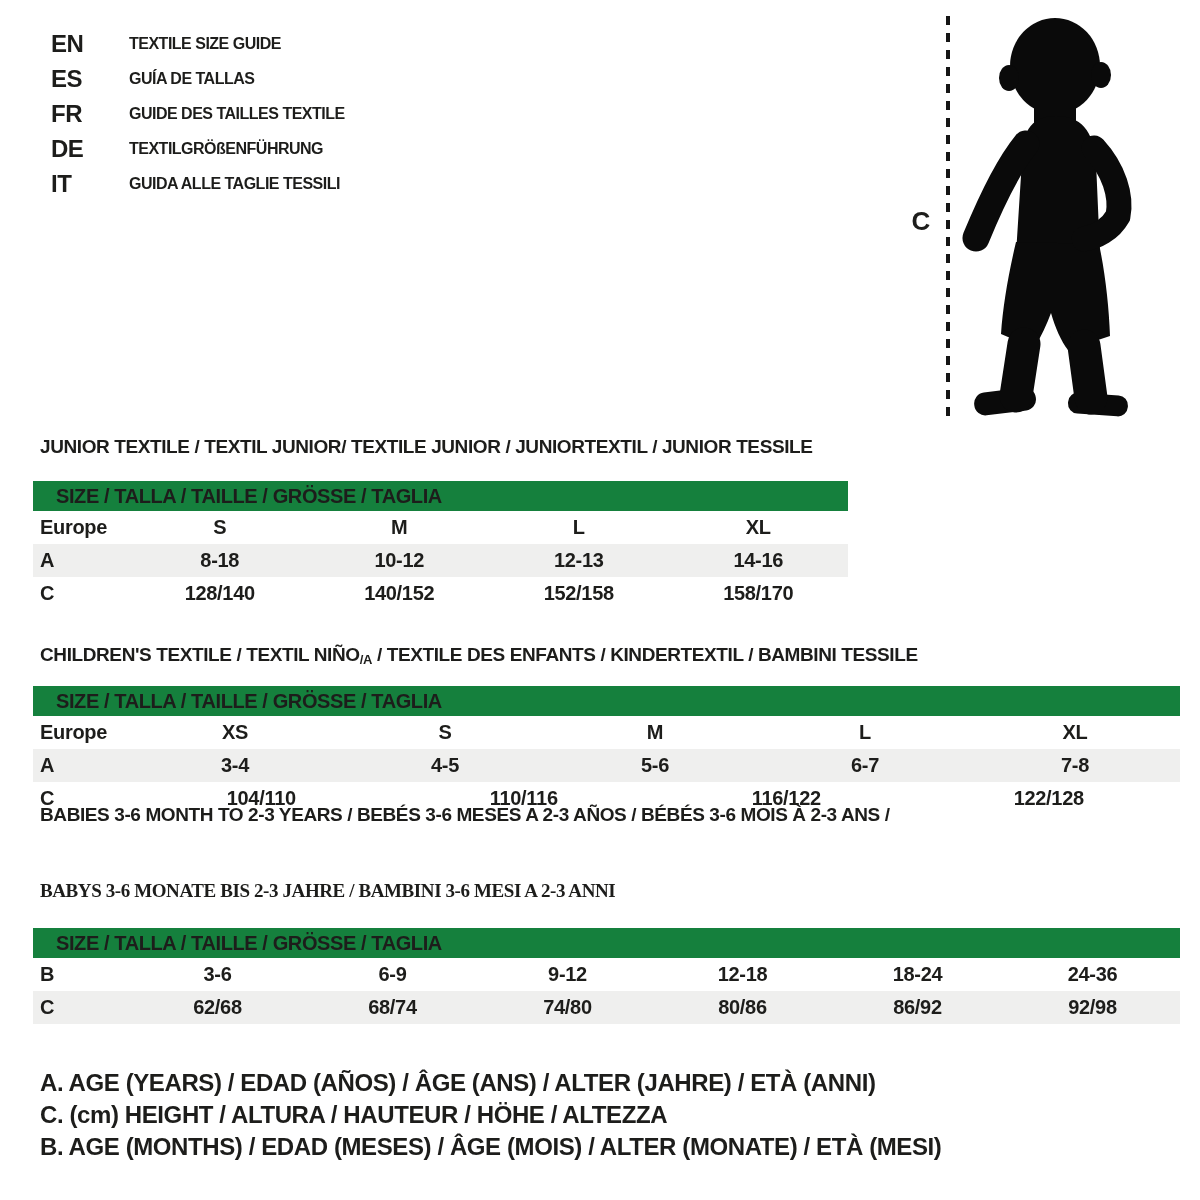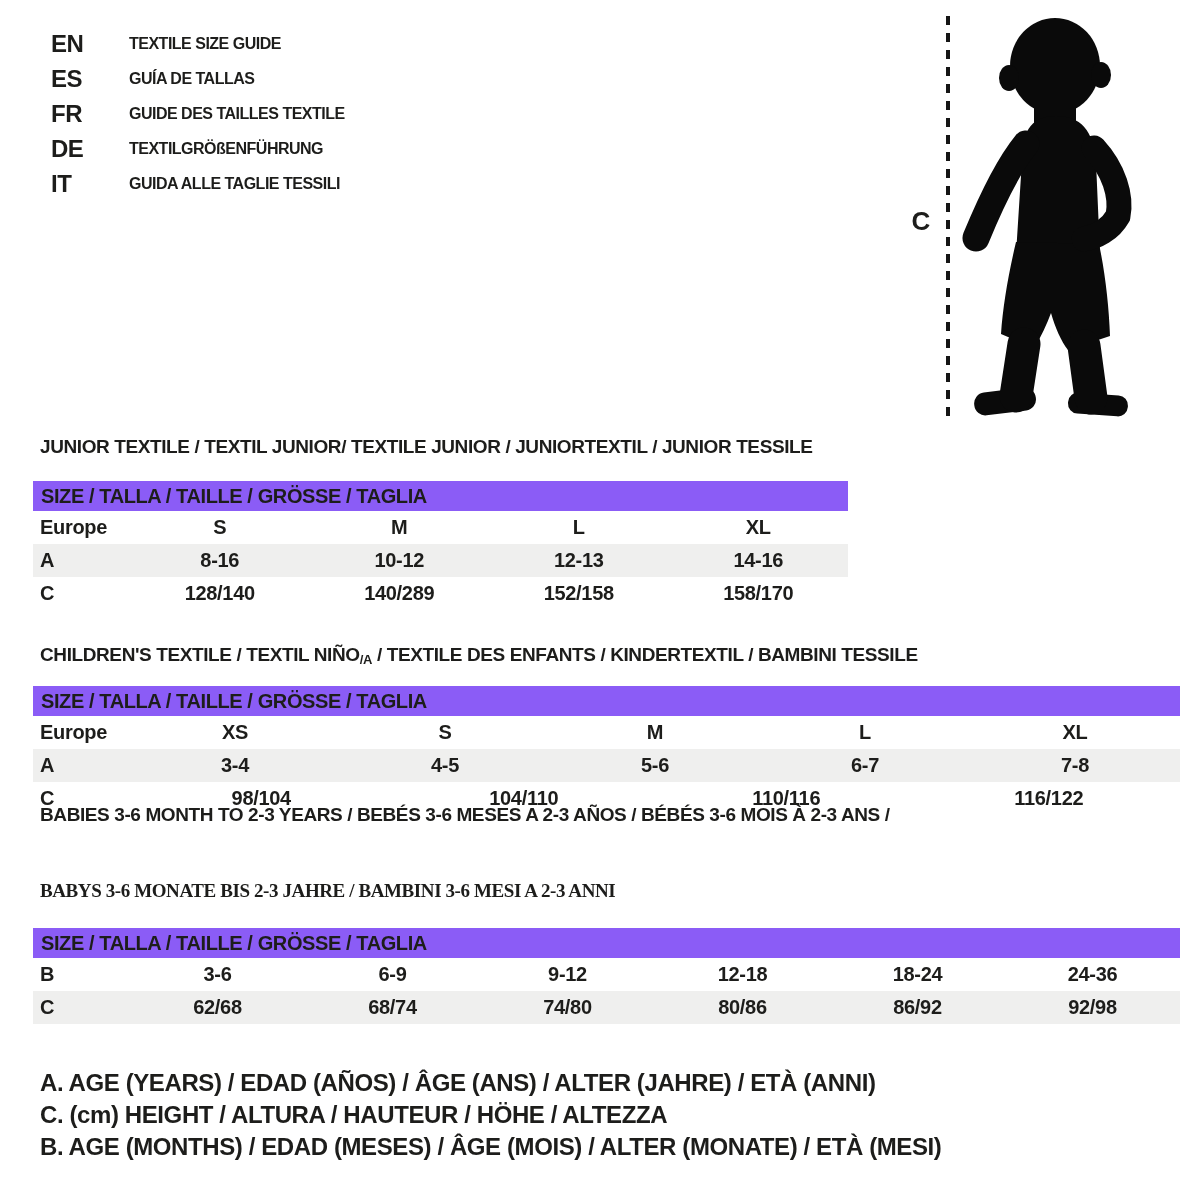--- a/index.html
+++ b/index.html
@@ -44,22 +44,22 @@
   #babies-title-2{ top:880px;font-family:Liberation Serif, serif; }
   .title-sub { font-size:13px; vertical-align:-3px; letter-spacing:-0.3px; }
 
   
   .size-table { position:absolute; left:33px; }
   #junior-table   { top:481px; width:815px; }
   #children-table { top:686px; width:1147px; }
   #babies-table   { top:928px; width:1147px; }
   .thead {
     height:30px; line-height:30px;
-    background:#8b5cf6;
-    padding-left:8px;
+    background:#15803d;
+    padding-left:23px;
     font-size:20px; letter-spacing:-0.4px;
   }
   .trow { display:flex; height:33px; line-height:33px; font-size:20px; letter-spacing:-0.3px; }
   .trow.shaded { background:#efefee; }
   .rlabel { width:97px; padding-left:7px; }
   .cell { flex:1; text-align:center; }
 
   
   .legend { position:absolute; left:40px; top:1067px; }
   .legend-line { height:32px; line-height:32px; font-size:24px; letter-spacing:-0.4px; white-space:nowrap; }
@@ -118,29 +118,29 @@
     <div class="thead">SIZE / TALLA / TAILLE / GRÖSSE / TAGLIA</div>
     <div class="trow">
       <span class="rlabel">Europe</span>
       <span class="cell">S</span>
       <span class="cell">M</span>
       <span class="cell">L</span>
       <span class="cell">XL</span>
     </div>
     <div class="trow shaded">
       <span class="rlabel">A</span>
-      <span class="cell">8-16</span>
+      <span class="cell">8-18</span>
       <span class="cell">10-12</span>
       <span class="cell">12-13</span>
       <span class="cell">14-16</span>
     </div>
     <div class="trow">
       <span class="rlabel">C</span>
       <span class="cell">128/140</span>
-      <span class="cell">140/289</span>
+      <span class="cell">140/152</span>
       <span class="cell">152/158</span>
       <span class="cell">158/170</span>
     </div>
   </div>
 
   <div class="section-title" id="children-title"><span>CHILDREN'S TEXTILE / TEXTIL NIÑO</span><span class="title-sub">/A</span><span> / TEXTILE DES ENFANTS / KINDERTEXTIL / BAMBINI TESSILE</span></div>
   <div class="size-table" id="children-table">
     <div class="thead">SIZE / TALLA / TAILLE / GRÖSSE / TAGLIA</div>
     <div class="trow">
       <span class="rlabel">Europe</span>
@@ -153,24 +153,24 @@
     <div class="trow shaded">
       <span class="rlabel">A</span>
       <span class="cell">3-4</span>
       <span class="cell">4-5</span>
       <span class="cell">5-6</span>
       <span class="cell">6-7</span>
       <span class="cell">7-8</span>
     </div>
     <div class="trow">
       <span class="rlabel">C</span>
-      <span class="cell">98/104</span>
       <span class="cell">104/110</span>
       <span class="cell">110/116</span>
       <span class="cell">116/122</span>
+      <span class="cell">122/128</span>
     </div>
   </div>
 
   <div class="section-title" id="babies-title-1">BABIES 3-6 MONTH TO 2-3 YEARS / BEBÉS 3-6 MESES A 2-3 AÑOS / BÉBÉS 3-6 MOIS À 2-3 ANS /</div>
   <div class="section-title" id="babies-title-2">BABYS 3-6 MONATE BIS 2-3 JAHRE / BAMBINI 3-6 MESI A 2-3 ANNI</div>
   <div class="size-table" id="babies-table">
     <div class="thead">SIZE / TALLA / TAILLE / GRÖSSE / TAGLIA</div>
     <div class="trow">
       <span class="rlabel">B</span>
       <span class="cell">3-6</span>

